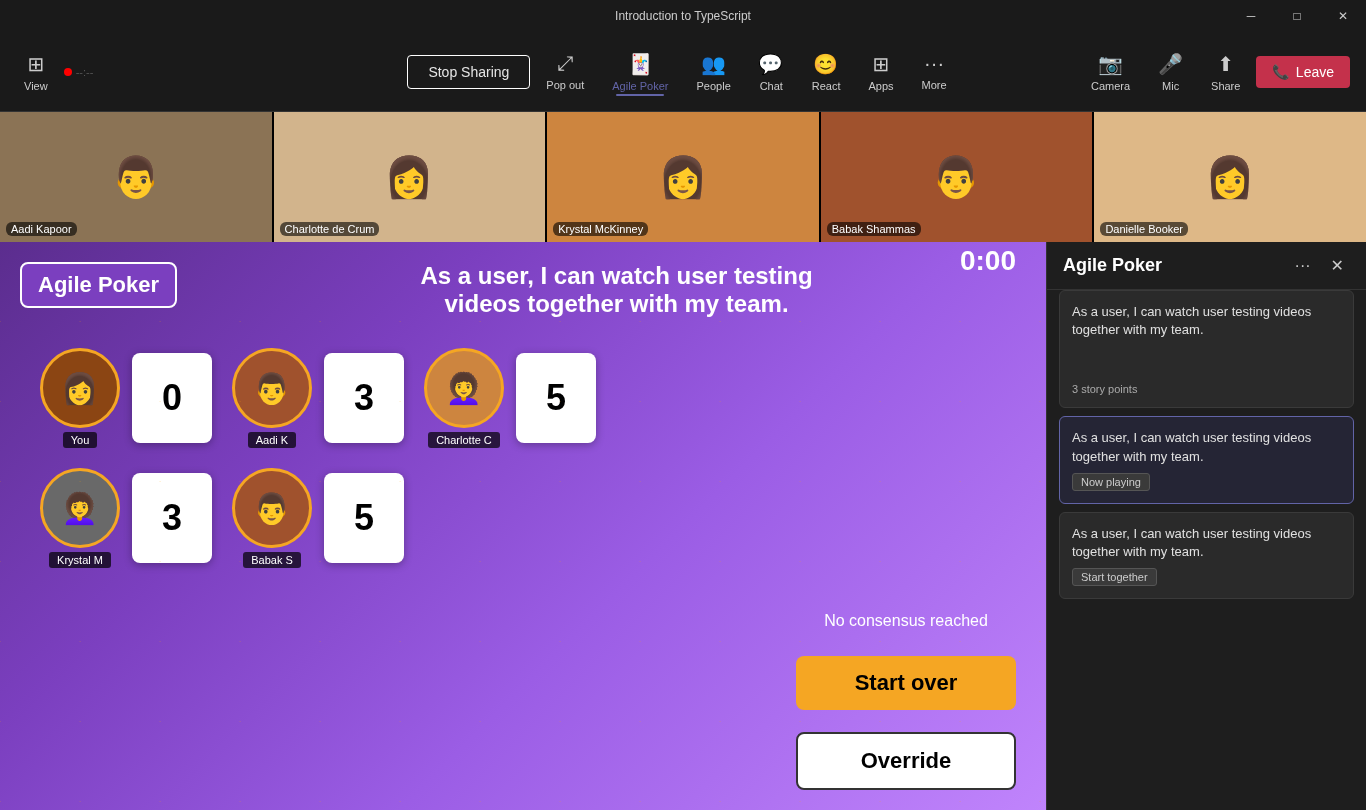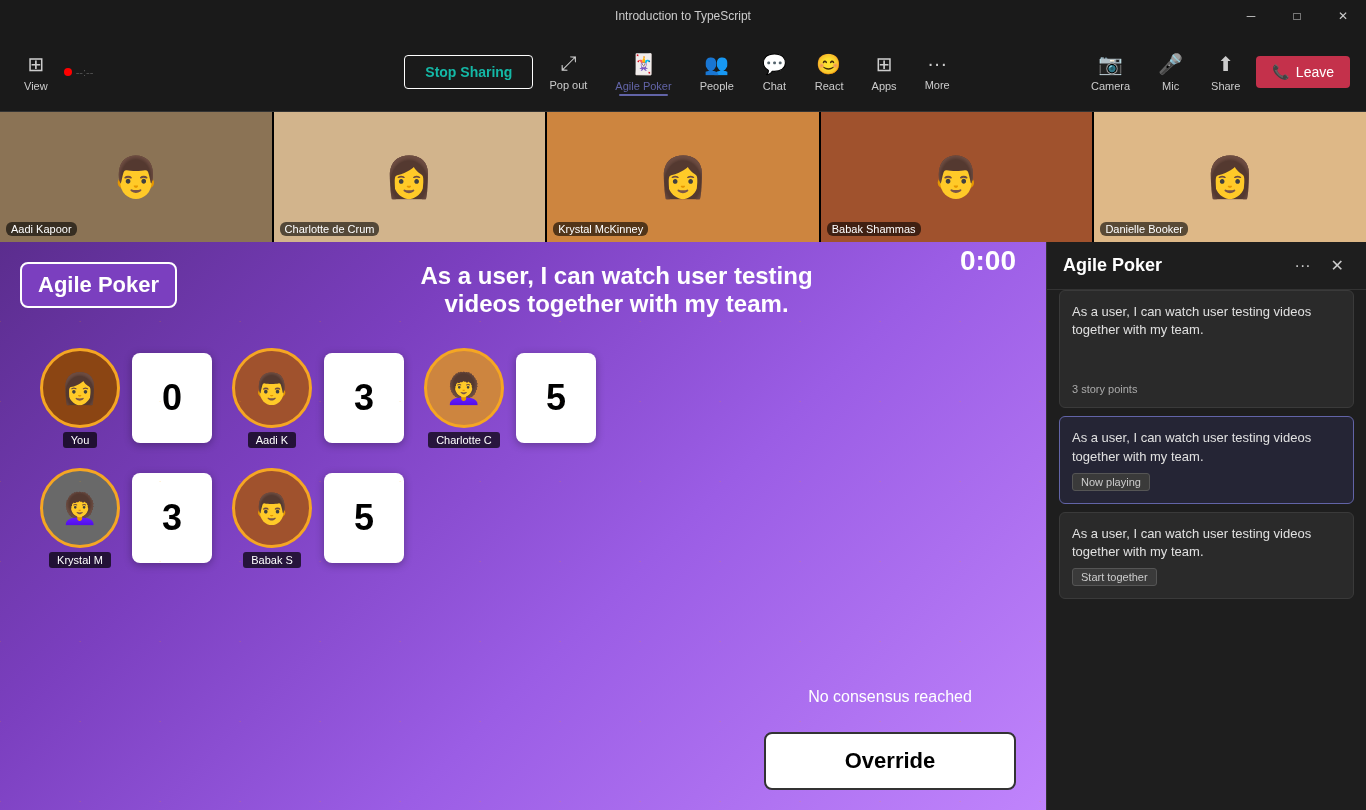--- a/index.html
+++ b/index.html
@@ -74,26 +74,26 @@
       align-items: center;
       gap: 4px;
       color: #ccc;
       font-size: 11px;
       cursor: pointer;
       padding: 4px 8px;
     }
     .stop-sharing-btn {
       background: transparent;
       border: 1.5px solid #fff;
-      color: #14b8a6;
+      color: #e5e5e5;
       padding: 8px 20px;
       border-radius: 4px;
       font-size: 14px;
       cursor: pointer;
-      font-weight: 700;
+      font-weight: 400;
     }
     .toolbar-icon-btn {
       display: flex;
       flex-direction: column;
       align-items: center;
       gap: 4px;
       color: #ccc;
       font-size: 11px;
       cursor: pointer;
       padding: 4px 12px;
@@ -308,21 +308,21 @@
       border-radius: 8px;
       padding: 14px;
       font-size: 22px;
       font-weight: bold;
       cursor: pointer;
       text-align: center;
     }
 
     .override-btn {
       display: block;
-      width: 252px;
+      width: 220px;
       margin: 0 auto;
       background: #fff;
       color: #000;
       border: 2px solid #333;
       border-radius: 8px;
       padding: 14px;
       font-size: 22px;
       font-weight: bold;
       cursor: pointer;
       text-align: center;
@@ -592,20 +592,21 @@
         <div class="player-avatar">
           <div class="avatar-circle" style="background:#A0522D;">👨</div>
           <div class="avatar-label">Babak S</div>
         </div>
         <div class="score-card">5</div>
       </div>
     </div>
 
     <div class="bottom-area">
       <div class="no-consensus">No consensus reached</div>
+      <button class="start-over-btn">Start over</button>
       <button class="override-btn">Override</button>
     </div>
   </div>
 
   <div class="right-panel">
     <div class="panel-header">
       <span class="panel-title">Agile Poker</span>
       <div class="panel-actions">
         <button class="panel-action-btn">···</button>
         <button class="panel-action-btn">✕</button>

